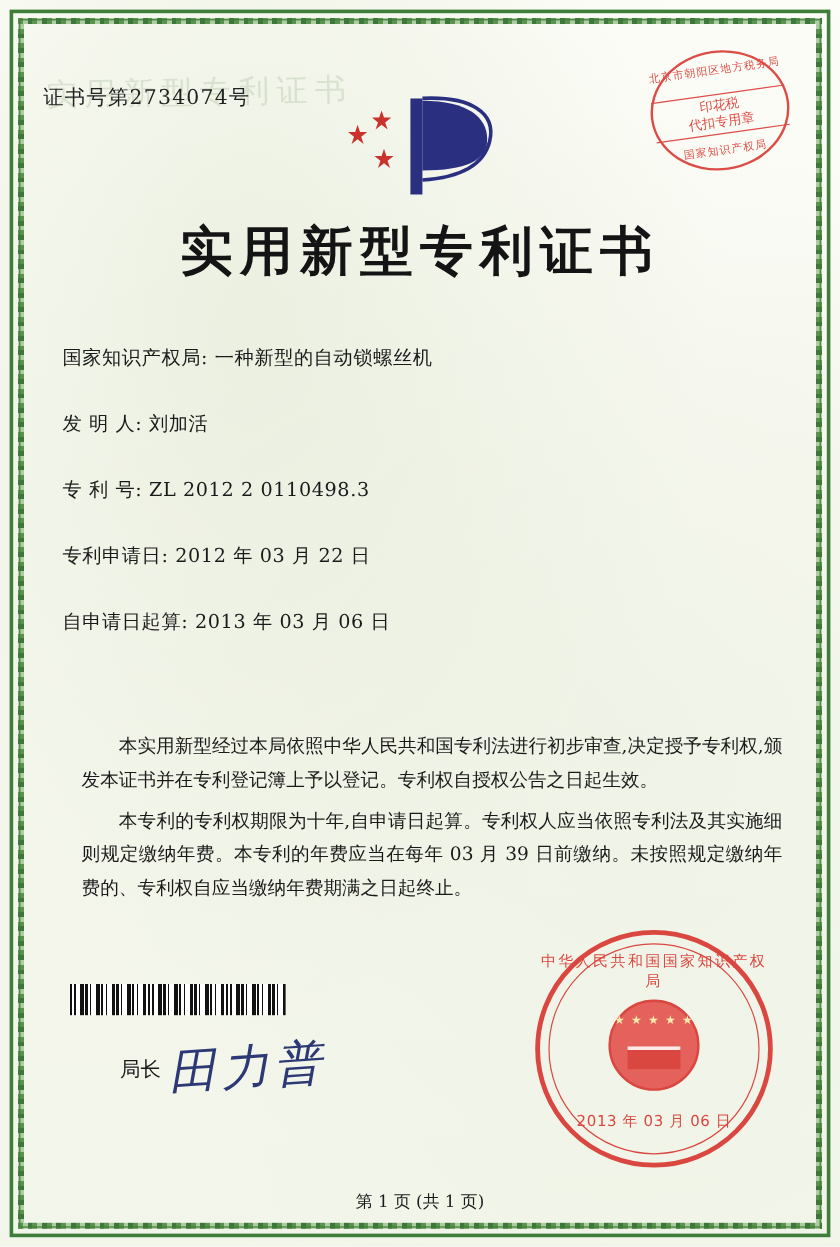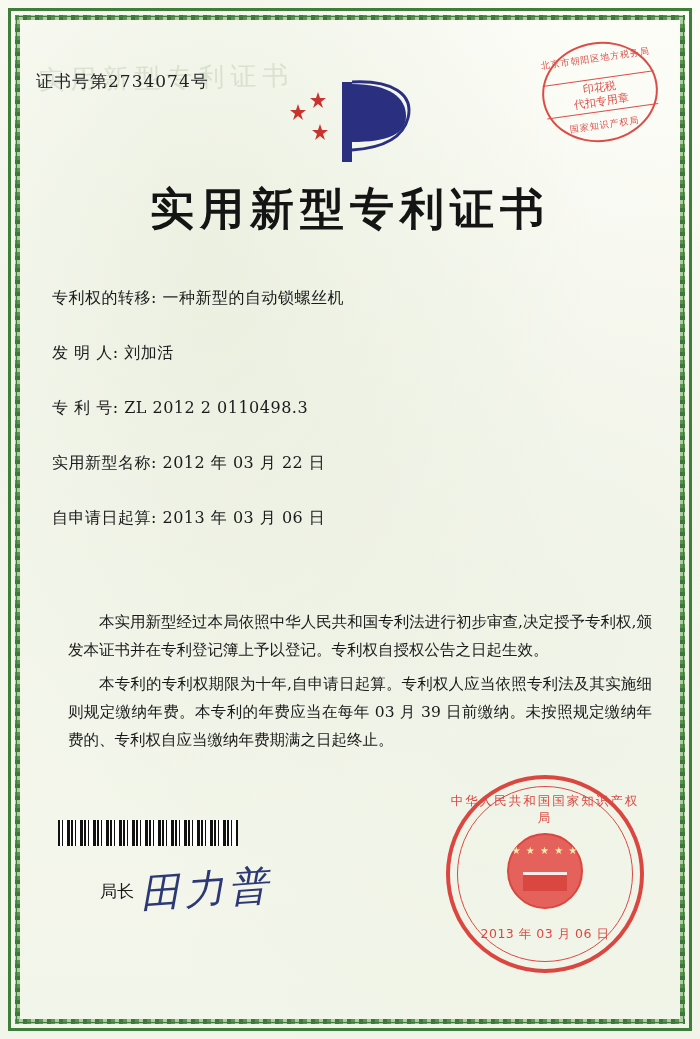--- a/index.html
+++ b/index.html
@@ -335,33 +335,33 @@
       <path d="M66 6 C104 6 120 20 120 38 C120 56 102 64 66 64 Z" fill="#2b2f80"></path>
       <path d="M66 14 C96 14 108 24 108 38 C108 50 94 56 66 56 Z" fill="#ffffff" opacity="0"></path>
       <path d="M66 4 C106 2 128 16 122 40 C117 60 96 70 66 72" fill="none" stroke="#2b2f80" stroke-width="3"></path>
     </svg>
   </div>
 
   <div class="title">实用新型专利证书</div>
 
   <div class="fields">
     <div class="field-row">
-      <span class="field-label">专利权的转移:</span>
+      <span class="field-label">国家知识产权局:</span>
       <span class="field-value">一种新型的自动锁螺丝机</span>
     </div>
     <div class="field-row">
       <span class="field-label">发  明  人:</span>
       <span class="field-value">刘加活</span>
     </div>
     <div class="field-row">
       <span class="field-label">专  利  号:</span>
       <span class="field-value">ZL 2012 2 0110498.3</span>
     </div>
     <div class="field-row">
-      <span class="field-label">实用新型名称:</span>
+      <span class="field-label">专利申请日:</span>
       <span class="field-value">2012 年 03 月 22 日</span>
     </div>
     <div class="field-row">
       <span class="field-label">自申请日起算:</span>
       <span class="field-value">2013 年 03 月 06 日</span>
     </div>
   </div>
 
   <div class="paragraphs">
     <p>本实用新型经过本局依照中华人民共和国专利法进行初步审查,决定授予专利权,颁发本证书并在专利登记簿上予以登记。专利权自授权公告之日起生效。</p>
@@ -376,14 +376,15 @@
   <div class="seal">
     <div class="ring"></div>
     <div class="seal-top-text">中华人民共和国国家知识产权局</div>
     <div class="emblem">
       <div class="stars">★ ★ ★ ★ ★</div>
       <div class="gate"></div>
     </div>
     <div class="seal-date">2013 年 03 月 06 日</div>
   </div>
 
+  <div class="page-footer">第 1 页 (共 1 页)</div>
 
 </div>
 
 </body></html>

